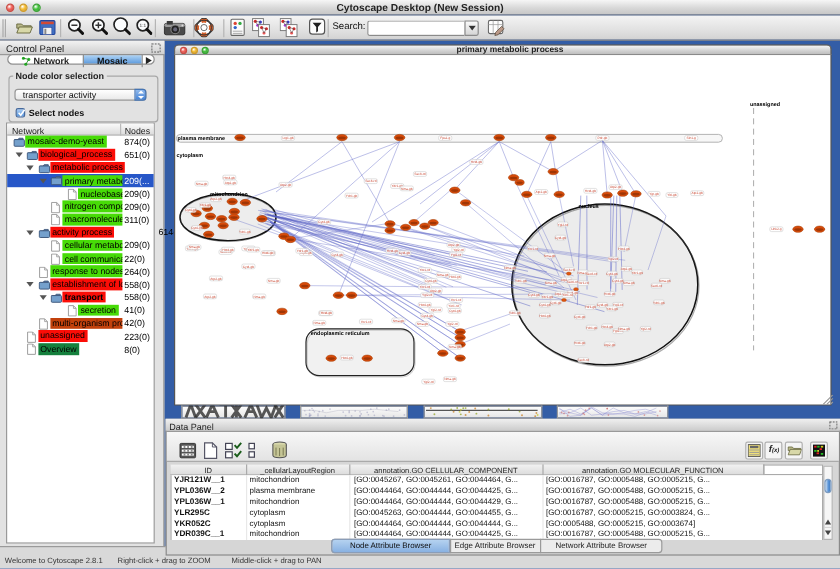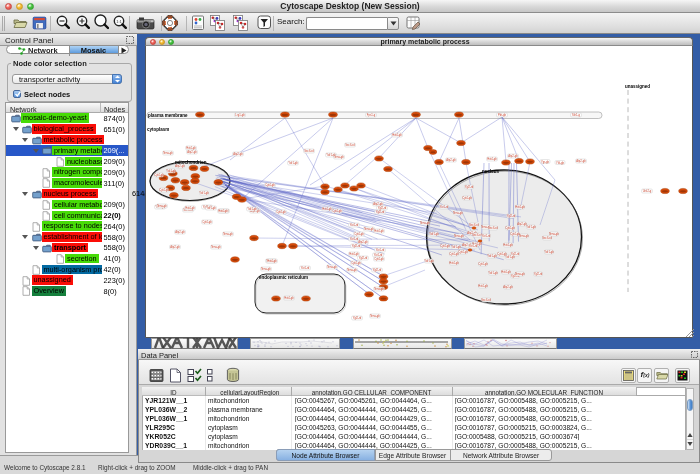--- a/index.html
+++ b/index.html
@@ -203,34 +203,34 @@
     <path d="M1 0.7 h4.2 l2.3 2.3 v6.3 h-6.5 z" fill="#fff" stroke="#9a9a9a" stroke-width="0.8"></path>
     <path d="M5.2 0.7 v2.3 h2.3" fill="none" stroke="#9a9a9a" stroke-width="0.7"></path>
   </svg>
 <div class="abs" style="left:52px;top:178.2px;height:9.4px;background:#47DB07;font-size:7.3px;color:#000;line-height:9.4px;padding:0 2px;white-space:nowrap;overflow:hidden;max-width:50px;">macromolecule</div>
 <div class="abs" style="left:103.5px;top:178.6px;font-size:7.4px;color:#000;">311(0)</div>
 <div class="abs" style="left:22px;top:192.0px;width:0;height:0;border-left:3.2px solid transparent;border-right:3.2px solid transparent;border-top:4.2px solid #555;"></div>
 <svg class="abs" style="left:31.5px;top:189.6px" width="10" height="9" viewBox="0 0 10 9">
     <path d="M0.8 2.5 h3 l1-1.3 h3.4 v1.3" fill="#5f7ea6" stroke="#3d567a" stroke-width="0.7"></path>
     <rect x="0.7" y="2.3" width="8.6" height="5.6" rx="0.8" fill="#74A0CC" stroke="#3d567a" stroke-width="0.8"></rect>
   </svg>
-<div class="abs" style="left:41.5px;top:189.0px;height:9.4px;background:#FB0D07;font-size:7.3px;color:#000;line-height:9.4px;padding:0 2px;white-space:nowrap;overflow:hidden;">nucleus process</div>
+<div class="abs" style="left:41.5px;top:189.0px;height:9.4px;background:#FB0D07;font-size:7.3px;color:#000;line-height:9.4px;padding:0 2px;white-space:nowrap;overflow:hidden;">activity process</div>
 <div class="abs" style="left:115px;top:189.4px;font-size:7.4px;color:#000;margin-left:17px;">614(0)</div>
 <svg class="abs" style="left:42px;top:200.0px" width="8" height="10" viewBox="0 0 8 10">
     <path d="M1 0.7 h4.2 l2.3 2.3 v6.3 h-6.5 z" fill="#fff" stroke="#9a9a9a" stroke-width="0.8"></path>
     <path d="M5.2 0.7 v2.3 h2.3" fill="none" stroke="#9a9a9a" stroke-width="0.7"></path>
   </svg>
 <div class="abs" style="left:52px;top:199.8px;height:9.4px;background:#47DB07;font-size:7.3px;color:#000;line-height:9.4px;padding:0 2px;white-space:nowrap;overflow:hidden;max-width:50px;">cellular metabol</div>
 <div class="abs" style="left:103.5px;top:200.2px;font-size:7.4px;color:#000;">209(0)</div>
 <svg class="abs" style="left:42px;top:210.8px" width="8" height="10" viewBox="0 0 8 10">
     <path d="M1 0.7 h4.2 l2.3 2.3 v6.3 h-6.5 z" fill="#fff" stroke="#9a9a9a" stroke-width="0.8"></path>
     <path d="M5.2 0.7 v2.3 h2.3" fill="none" stroke="#9a9a9a" stroke-width="0.7"></path>
   </svg>
 <div class="abs" style="left:52px;top:210.6px;height:9.4px;background:#47DB07;font-size:7.3px;color:#000;line-height:9.4px;padding:0 2px;white-space:nowrap;overflow:hidden;max-width:50px;">cell communicat</div>
-<div class="abs" style="left:103.5px;top:211.0px;font-size:7.4px;color:#000;font-weight:bold;">22(0)</div>
+<div class="abs" style="left:103.5px;top:211.0px;font-size:7.4px;color:#000;">22(0)</div>
 <svg class="abs" style="left:31.5px;top:221.60000000000002px" width="8" height="10" viewBox="0 0 8 10">
     <path d="M1 0.7 h4.2 l2.3 2.3 v6.3 h-6.5 z" fill="#fff" stroke="#9a9a9a" stroke-width="0.8"></path>
     <path d="M5.2 0.7 v2.3 h2.3" fill="none" stroke="#9a9a9a" stroke-width="0.7"></path>
   </svg>
 <div class="abs" style="left:41.5px;top:221.4px;height:9.4px;background:#47DB07;font-size:7.3px;color:#000;line-height:9.4px;padding:0 2px;white-space:nowrap;overflow:hidden;max-width:60.5px;">response to nodes</div>
 <div class="abs" style="left:103.5px;top:221.8px;font-size:7.4px;color:#000;">264(0)</div>
 <div class="abs" style="left:22px;top:235.2px;width:0;height:0;border-left:3.2px solid transparent;border-right:3.2px solid transparent;border-top:4.2px solid #555;"></div>
 <svg class="abs" style="left:31.5px;top:232.8px" width="10" height="9" viewBox="0 0 10 9">
     <path d="M0.8 2.5 h3 l1-1.3 h3.4 v1.3" fill="#5f7ea6" stroke="#3d567a" stroke-width="0.7"></path>
     <rect x="0.7" y="2.3" width="8.6" height="5.6" rx="0.8" fill="#74A0CC" stroke="#3d567a" stroke-width="0.8"></rect>
@@ -247,21 +247,21 @@
 <svg class="abs" style="left:55.5px;top:254.0px" width="8" height="10" viewBox="0 0 8 10">
     <path d="M1 0.7 h4.2 l2.3 2.3 v6.3 h-6.5 z" fill="#fff" stroke="#9a9a9a" stroke-width="0.8"></path>
     <path d="M5.2 0.7 v2.3 h2.3" fill="none" stroke="#9a9a9a" stroke-width="0.7"></path>
   </svg>
 <div class="abs" style="left:65px;top:253.8px;height:9.4px;background:#47DB07;font-size:7.3px;color:#000;line-height:9.4px;padding:0 2px;white-space:nowrap;overflow:hidden;">secretion</div>
 <div class="abs" style="left:103.5px;top:254.2px;font-size:7.4px;color:#000;">41(0)</div>
 <svg class="abs" style="left:31.5px;top:264.8px" width="8" height="10" viewBox="0 0 8 10">
     <path d="M1 0.7 h4.2 l2.3 2.3 v6.3 h-6.5 z" fill="#fff" stroke="#9a9a9a" stroke-width="0.8"></path>
     <path d="M5.2 0.7 v2.3 h2.3" fill="none" stroke="#9a9a9a" stroke-width="0.7"></path>
   </svg>
-<div class="abs" style="left:41.5px;top:264.6px;height:9.4px;background:#0369a1;font-size:7.3px;color:#000;line-height:9.4px;padding:0 2px;white-space:nowrap;overflow:hidden;max-width:60.5px;">multi-organism pro</div>
+<div class="abs" style="left:41.5px;top:264.6px;height:9.4px;background:#c2410c;font-size:7.3px;color:#000;line-height:9.4px;padding:0 2px;white-space:nowrap;overflow:hidden;max-width:60.5px;">multi-organism pro</div>
 <div class="abs" style="left:103.5px;top:265.0px;font-size:7.4px;color:#000;">42(0)</div>
 <svg class="abs" style="left:21.5px;top:275.6px" width="8" height="10" viewBox="0 0 8 10">
     <path d="M1 0.7 h4.2 l2.3 2.3 v6.3 h-6.5 z" fill="#fff" stroke="#9a9a9a" stroke-width="0.8"></path>
     <path d="M5.2 0.7 v2.3 h2.3" fill="none" stroke="#9a9a9a" stroke-width="0.7"></path>
   </svg>
 <div class="abs" style="left:31.5px;top:275.4px;height:9.4px;background:#FB0D07;font-size:7.3px;color:#000;line-height:9.4px;padding:0 2px;white-space:nowrap;overflow:hidden;">unassigned</div>
 <div class="abs" style="left:103.5px;top:275.8px;font-size:7.4px;color:#000;">223(0)</div>
 <svg class="abs" style="left:21.5px;top:286.40000000000003px" width="8" height="10" viewBox="0 0 8 10">
     <path d="M1 0.7 h4.2 l2.3 2.3 v6.3 h-6.5 z" fill="#fff" stroke="#9a9a9a" stroke-width="0.8"></path>
     <path d="M5.2 0.7 v2.3 h2.3" fill="none" stroke="#9a9a9a" stroke-width="0.7"></path>

